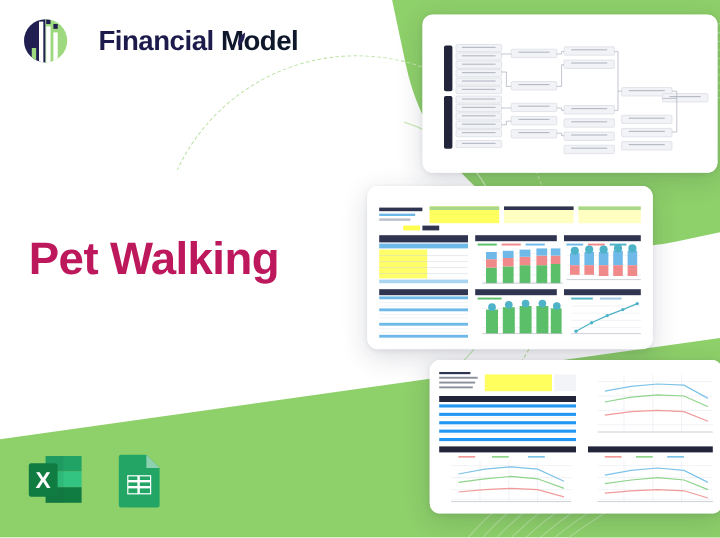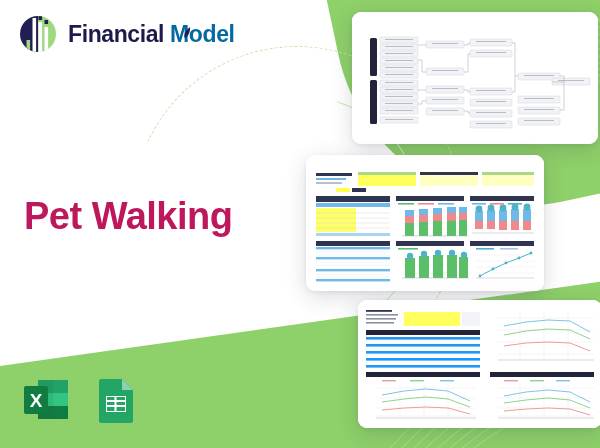--- a/index.html
+++ b/index.html
@@ -66,31 +66,31 @@
     width: 240px; height: 240px;
     border: 1.5px solid #cdebb8;
     border-left-color: transparent;
     border-top-color: transparent;
     transform: rotate(-28deg);
   }
 
   
   .logo-wrap {
     position: absolute; left: 18px; top: 14px;
-    display: flex; align-items: center; gap: 10px;
+    display: flex; align-items: center; gap: 24px;
   }
   .logo-mark { width: 40px; height: 40px; }
   .logo-text {
     font-size: 23px; font-weight: bold;
     letter-spacing: -0.4px;
     color: #1c1b4b;
     white-space: nowrap;
     display: flex; align-items: baseline;
   }
-  .logo-text .word-model { color: #0369a1; margin-left: 6px; position: relative; }
+  .logo-text .word-model { color: #0f172a; margin-left: 6px; position: relative; }
   .leaf-in-o {
     position: absolute; left: 11px; top: 5px;
     width: 11px; height: 13px;
   }
 
   
   .headline {
     position: absolute; left: 24px; top: 196px;
     font-size: 38px; font-weight: bold;
     color: #be185d;

